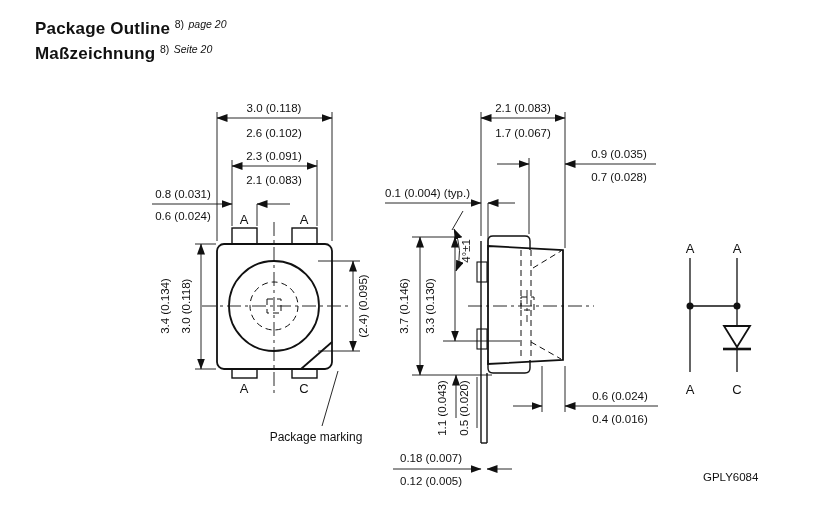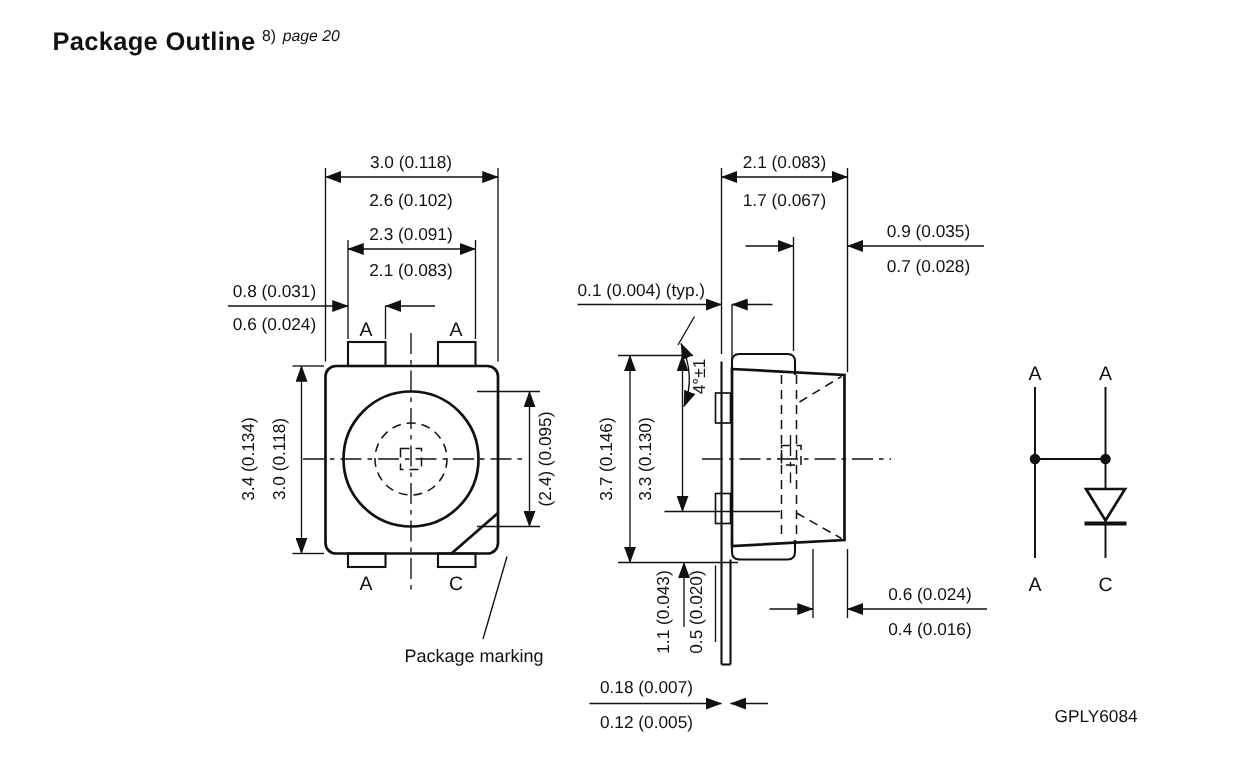--- a/index.html
+++ b/index.html
@@ -26,20 +26,25 @@
 <body>
 
 <div class="page">
 
   <div class="titleblock">
     <div class="row">
       <span class="t-main">Package Outline</span>
       <span class="t-sup">8)</span>
       <span class="t-ref">page 20</span>
     </div>
+    <div class="row">
+      <span class="t-main">Maßzeichnung</span>
+      <span class="t-sup">8)</span>
+      <span class="t-ref">Seite 20</span>
+    </div>
   </div>
 
   <svg width="825" height="518" viewBox="0 0 825 518" style="position:absolute;left:0;top:0;">
     <defs>
       <marker id="arr" viewBox="0 0 11 8" refX="10.5" refY="4" markerWidth="11" markerHeight="8" markerUnits="userSpaceOnUse" orient="auto-start-reverse">
         <path d="M0,0 L11,4 L0,8 Z" fill="#111"></path>
       </marker>
     </defs>
 
     <g>

